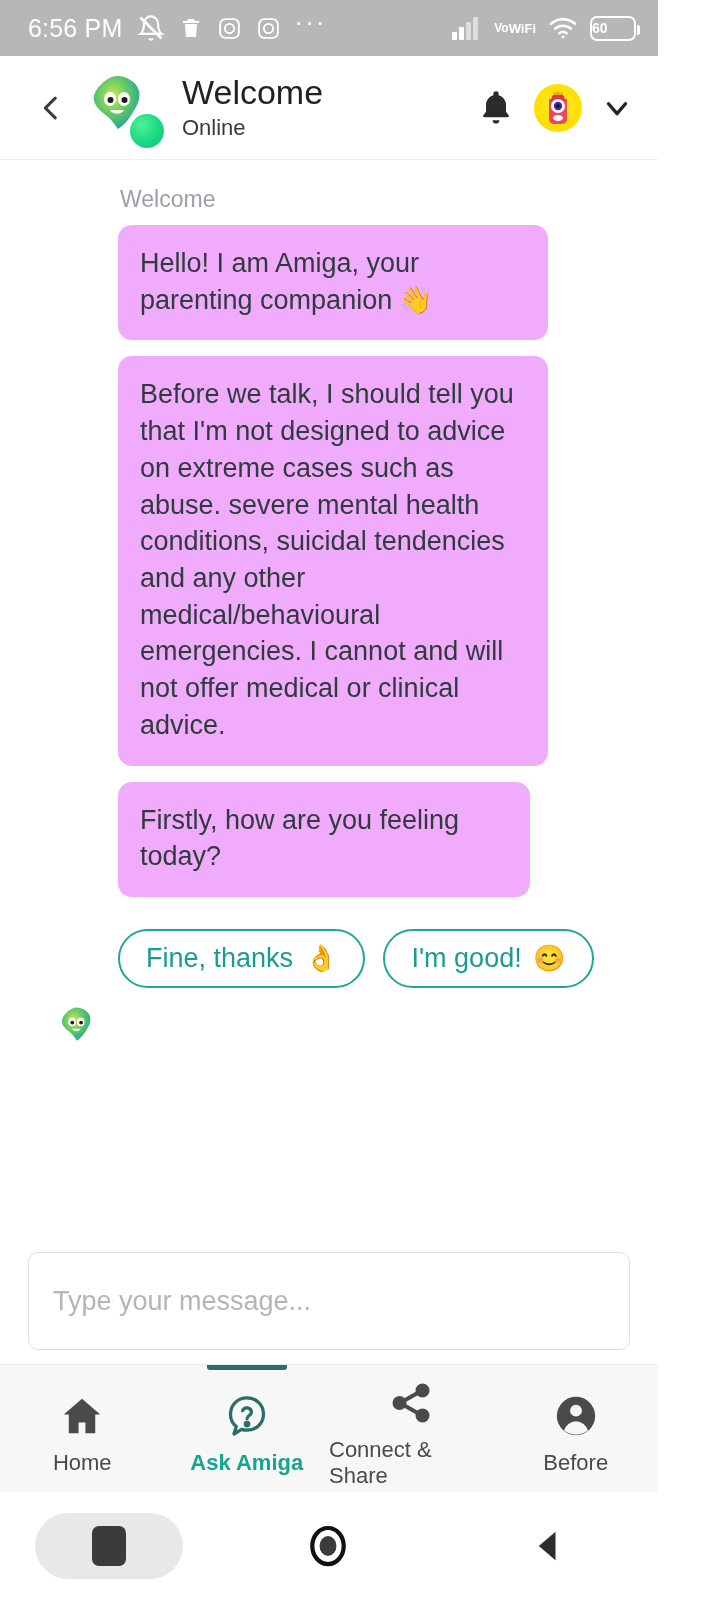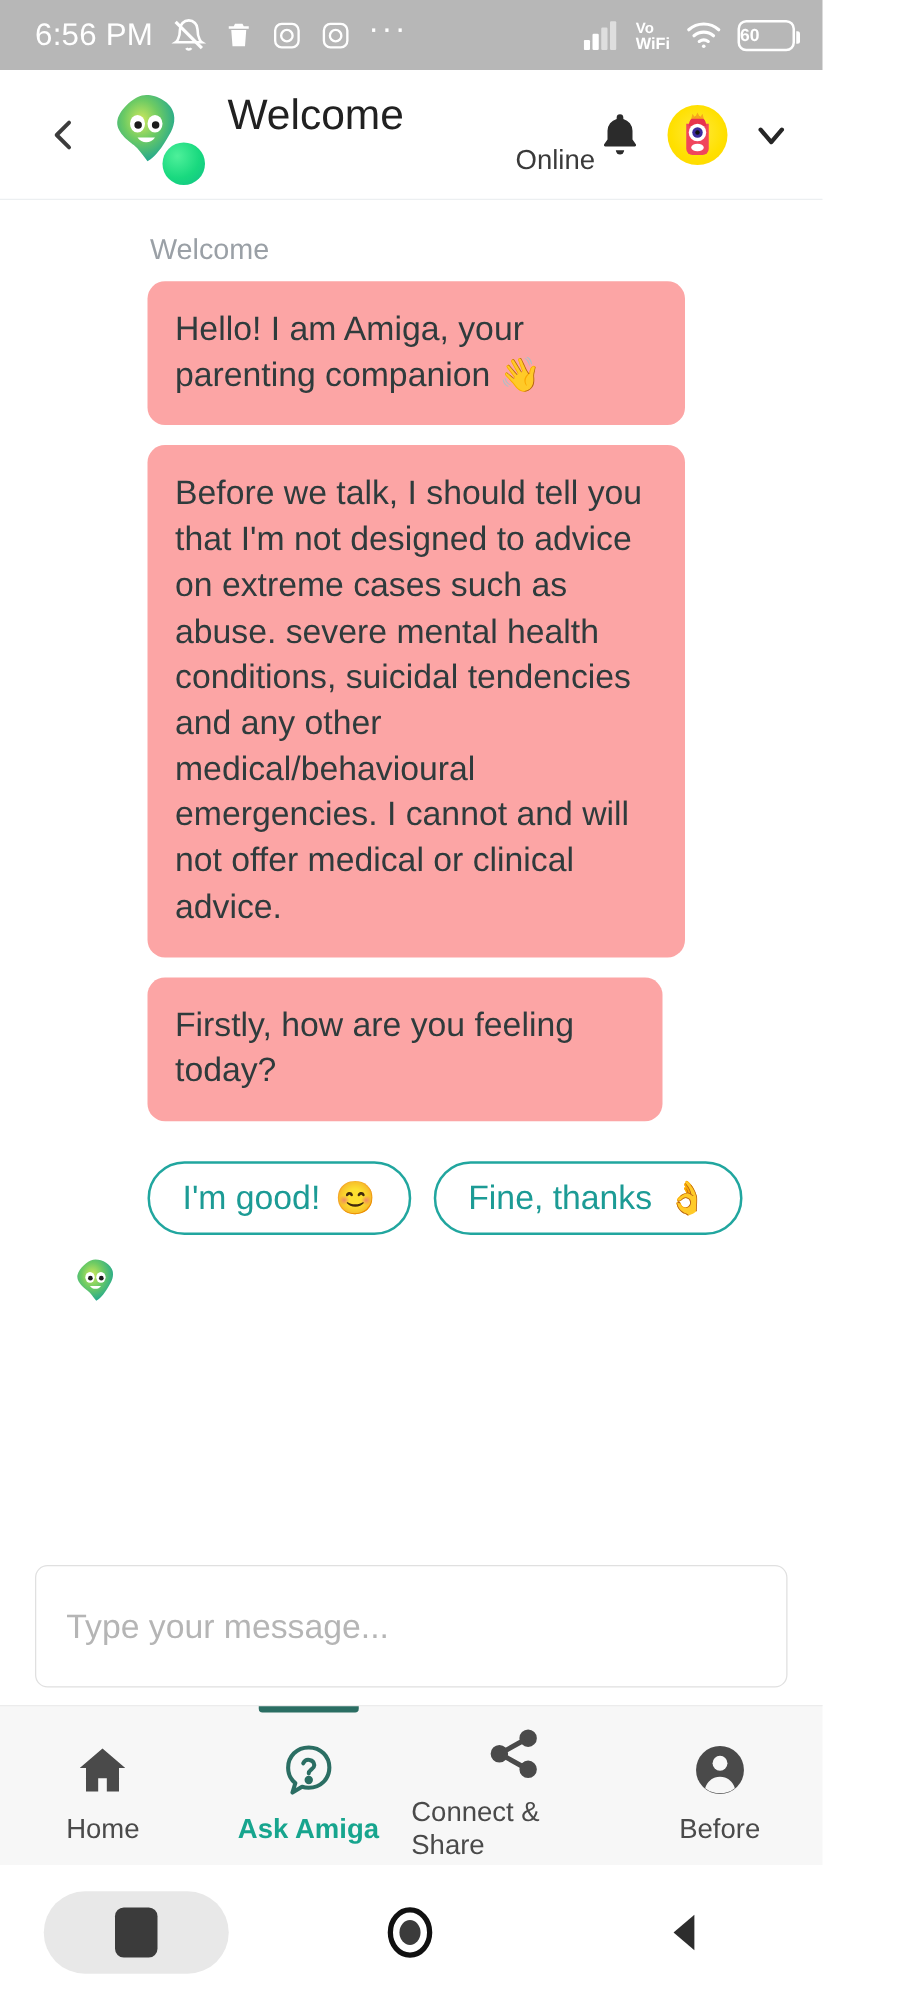--- a/index.html
+++ b/index.html
@@ -15,21 +15,21 @@
   .statusbar {
     height: 56px; background: #b7b7b7; color:#ffffff;
     display:flex; align-items:center; justify-content:space-between;
     padding: 0 22px 0 28px; flex: 0 0 56px;
   }
   .sb-left { display:flex; align-items:center; gap: 14px; }
   .sb-time { font-size: 25px; font-weight: 400; letter-spacing:.2px; }
   .sb-right { display:flex; align-items:center; gap: 12px; }
   .icon-w { display:inline-flex; align-items:center; justify-content:center; }
   .dots3 { font-size: 26px; letter-spacing: 2px; line-height: 10px; position:relative; top:-6px; }
-  .vowifi { display:flex; flex-direction:column; line-height:1; font-size:12px; font-weight:700; }
+  .vowifi { display:flex; flex-direction:row; align-items:center; line-height:1; font-size:12px; font-weight:700; }
   .vowifi span:last-child { font-size: 13px; }
   .battery {
     width: 46px; height: 25px; border: 2.5px solid #fff; border-radius: 7px;
     display:flex; align-items:center; justify-content:flex-start; position:relative;
     font-size: 14px; font-weight: 700; color:#fff;
   }
   .battery:after { content:""; position:absolute; right:-6px; top:7px; width:3px; height:10px; background:#fff; border-radius:0 2px 2px 0;}
 
   
   .appbar {
@@ -37,37 +37,37 @@
     border-bottom: 1px solid #eceff1; padding: 0 24px 0 34px; flex:0 0 104px;
   }
   .back-chev { width: 40px; display:flex; align-items:center; cursor:pointer; }
   .avatar-wrap { position: relative; width: 80px; height: 72px; margin-left: 12px; flex:0 0 80px;}
   .online-dot {
     position:absolute; right: 2px; bottom: -4px; width: 34px; height:34px; border-radius:50%;
     background: radial-gradient(circle at 35% 32%, #4ef09a 0%, #19d97f 55%, #0fbf86 100%);
   }
   .title-col { margin-left: 16px; display:flex; flex-direction:column; justify-content:center; flex: 1 1 auto; }
   .app-title { font-size: 34px; font-weight: 400; color:#212121; line-height:1.1; }
-  .app-sub { font-size: 22px; color:#3a3a3a; margin-top: 4px; text-align: right; }
+  .app-sub { font-size: 22px; color:#3a3a3a; margin-top: 4px; }
   .appbar-right { display:flex; align-items:center; gap: 18px; }
   .user-avatar {
     width:48px;height:48px;border-radius:50%;
     background: radial-gradient(circle at 50% 45%, #ffe93d 0%, #ffe000 60%, #ffd400 100%);
     display:flex;align-items:center;justify-content:center;
   }
 
   
   .chat {
     flex: 1 1 auto; background:#fff; padding: 26px 0 0 0; overflow:hidden;
     display:flex; flex-direction:column;
   }
   .section-label { font-size: 23px; color:#9aa0a6; padding-left: 120px; margin-bottom: 12px; }
   .bubble-row { padding-left: 118px; padding-right: 110px; margin-bottom: 16px; display:flex; }
   .bubble {
-    background:#fca5a5; border-radius: 14px; padding: 20px 22px 22px 22px;
+    background:#f0abfc; border-radius: 14px; padding: 20px 22px 22px 22px;
     font-size: 27px; line-height: 1.36; color:#2f3b3c; max-width: 436px;
   }
   .bubble.narrow { max-width: 412px; }
 
   
   .chips-row { padding-left: 118px; padding-right: 40px; display:flex; gap: 18px; margin-top: 16px; flex-wrap:wrap; }
   .chip {
     border: 2px solid #21a69f; color:#1c9b95; background:#fff;
     border-radius: 32px; padding: 12px 26px; font-size: 27px;
     display:inline-flex; align-items:center; gap: 12px; cursor:pointer; white-space:nowrap;
@@ -233,26 +233,26 @@
     </div>
     <div class="bubble-row">
       <div class="bubble">Before we talk, I should tell you that I'm not designed to advice on extreme cases such as abuse. severe mental health conditions, suicidal tendencies and any other medical/behavioural emergencies. I cannot and will not offer medical or clinical advice.</div>
     </div>
     <div class="bubble-row">
       <div class="bubble narrow">Firstly, how are you feeling today?</div>
     </div>
 
     <div class="chips-row">
       <div class="chip">
+        <span>Fine, thanks</span>
+        <span class="emo">👌</span>
+      </div>
+      <div class="chip">
         <span>I'm good!</span>
         <span class="emo">😊</span>
-      </div>
-      <div class="chip">
-        <span>Fine, thanks</span>
-        <span class="emo">👌</span>
       </div>
     </div>
 
     <div class="chip-row-last">
       <span class="mini-avatar">
         <svg width="40" height="40" viewBox="0 0 64 64">
           <path d="M31 4c9 0 20 6 22 15s-3 16-6 21-8 13-15 17c-4-5-7-10-11-13S6 33 8 24 22 4 31 4z" fill="url(#blobg)"></path>
           <ellipse cx="24" cy="27" rx="6" ry="7" fill="#fff"></ellipse>
           <ellipse cx="38" cy="27" rx="6" ry="7" fill="#fff"></ellipse>
           <circle cx="24.5" cy="28" r="3" fill="#1c1c1c"></circle>

